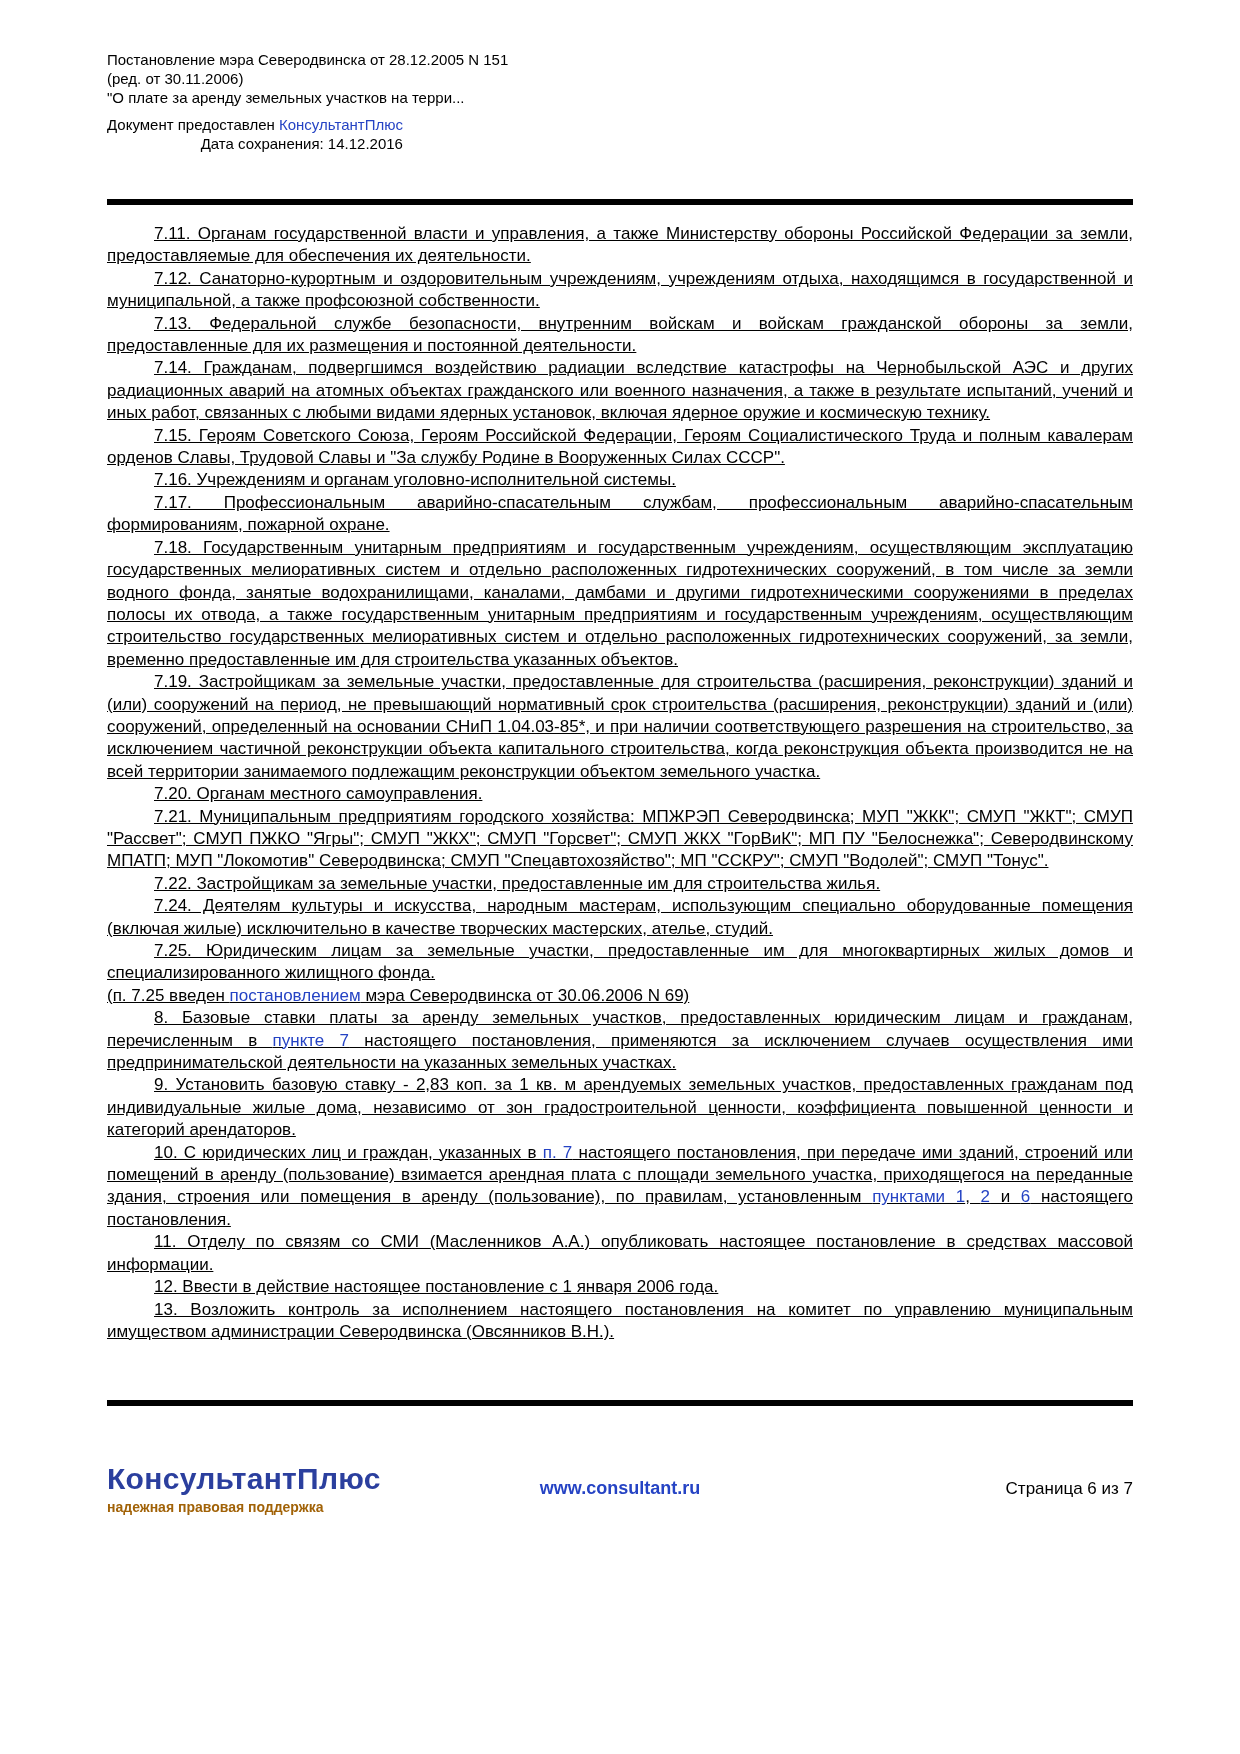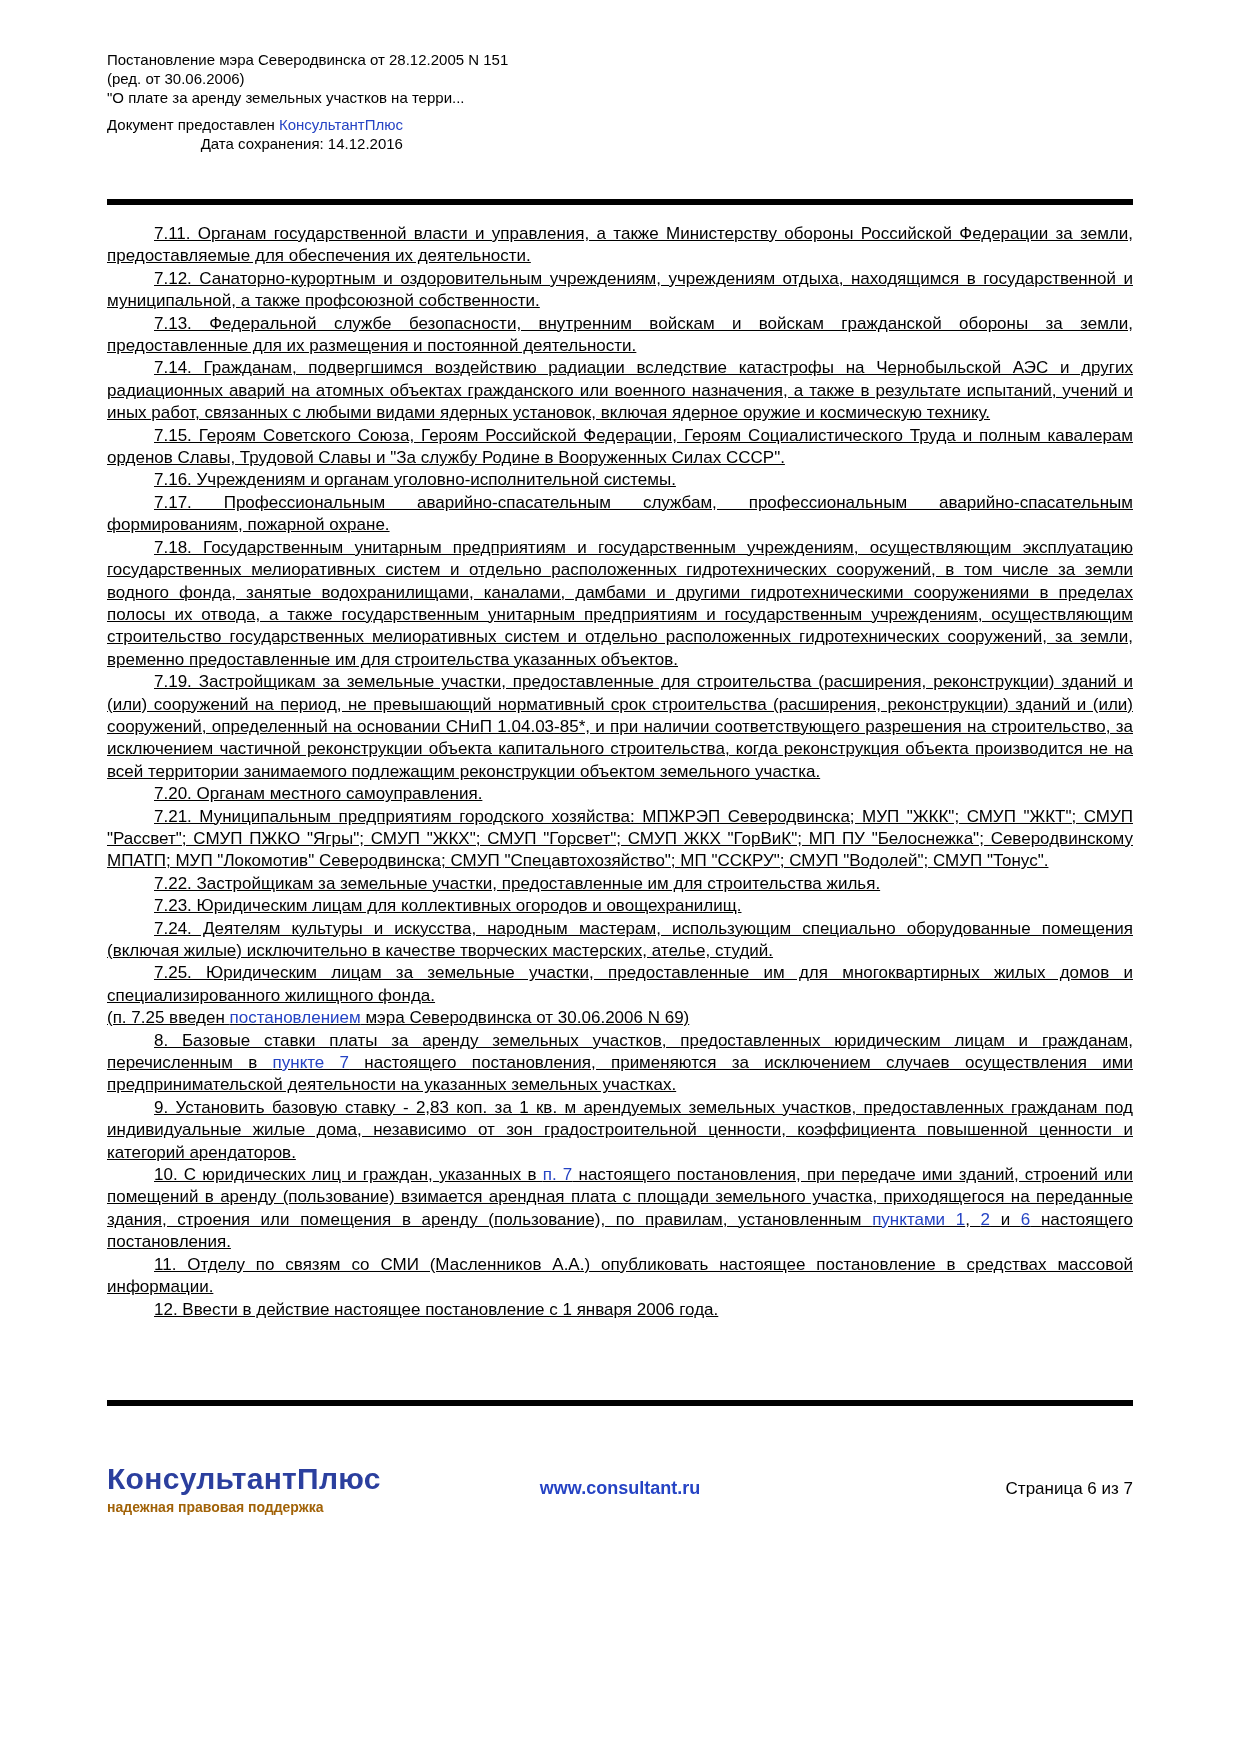--- a/index.html
+++ b/index.html
@@ -45,21 +45,21 @@
   .footer-right { flex: 1 1 0; text-align: right; font-size: 17px; }
 </style>
 </head>
 <body>
 
 <div class="page">
 
   <header class="doc-header">
     <div class="header-left">
       <div>Постановление мэра Северодвинска от 28.12.2005 N 151</div>
-      <div>(ред. от 30.06.2006)</div>
+      <div>(ред. от 30.11.2006)</div>
       <div>"О плате за аренду земельных участков на терри...</div>
     </div>
     <div class="header-right">
       <div><span>Документ предоставлен </span><a class="link">КонсультантПлюс</a></div>
       <div>Дата сохранения: 14.12.2016</div>
     </div>
   </header>
 
   <div class="rule top-rule"></div>
 
@@ -69,29 +69,29 @@
       <p class="doc-p"><span>7.13. Федеральной службе безопасности, внутренним войскам и войскам гражданской обороны за земли, предоставленные для их размещения и постоянной деятельности.</span></p>
       <p class="doc-p"><span>7.14. Гражданам, подвергшимся воздействию радиации вследствие катастрофы на Чернобыльской АЭС и других радиационных аварий на атомных объектах гражданского или военного назначения, а также в результате испытаний, учений и иных работ, связанных с любыми видами ядерных установок, включая ядерное оружие и космическую технику.</span></p>
       <p class="doc-p"><span>7.15. Героям Советского Союза, Героям Российской Федерации, Героям Социалистического Труда и полным кавалерам орденов Славы, Трудовой Славы и "За службу Родине в Вооруженных Силах СССР".</span></p>
       <p class="doc-p"><span>7.16. Учреждениям и органам уголовно-исполнительной системы.</span></p>
       <p class="doc-p"><span>7.17. Профессиональным аварийно-спасательным службам, профессиональным аварийно-спасательным формированиям, пожарной охране.</span></p>
       <p class="doc-p"><span>7.18. Государственным унитарным предприятиям и государственным учреждениям, осуществляющим эксплуатацию государственных мелиоративных систем и отдельно расположенных гидротехнических сооружений, в том числе за земли водного фонда, занятые водохранилищами, каналами, дамбами и другими гидротехническими сооружениями в пределах полосы их отвода, а также государственным унитарным предприятиям и государственным учреждениям, осуществляющим строительство государственных мелиоративных систем и отдельно расположенных гидротехнических сооружений, за земли, временно предоставленные им для строительства указанных объектов.</span></p>
       <p class="doc-p"><span>7.19. Застройщикам за земельные участки, предоставленные для строительства (расширения, реконструкции) зданий и (или) сооружений на период, не превышающий нормативный срок строительства (расширения, реконструкции) зданий и (или) сооружений, определенный на основании СНиП 1.04.03-85*, и при наличии соответствующего разрешения на строительство, за исключением частичной реконструкции объекта капитального строительства, когда реконструкция объекта производится не на всей территории занимаемого подлежащим реконструкции объектом земельного участка.</span></p>
       <p class="doc-p"><span>7.20. Органам местного самоуправления.</span></p>
       <p class="doc-p"><span>7.21. Муниципальным предприятиям городского хозяйства: МПЖРЭП Северодвинска; МУП "ЖКК"; СМУП "ЖКТ"; СМУП "Рассвет"; СМУП ПЖКО "Ягры"; СМУП "ЖКХ"; СМУП "Горсвет"; СМУП ЖКХ "ГорВиК"; МП ПУ "Белоснежка"; Северодвинскому МПАТП; МУП "Локомотив" Северодвинска; СМУП "Спецавтохозяйство"; МП "ССКРУ"; СМУП "Водолей"; СМУП "Тонус".</span></p>
       <p class="doc-p"><span>7.22. Застройщикам за земельные участки, предоставленные им для строительства жилья.</span></p>
-      <p class="doc-p"><span>7.23. Юридическим лицам для коллективных огородов и овощехранилищ.</span></p>
       <p class="doc-p"><span>7.24. Деятелям культуры и искусства, народным мастерам, использующим специально оборудованные помещения (включая жилые) исключительно в качестве творческих мастерских, ателье, студий.</span></p>
       <p class="doc-p"><span>7.25. Юридическим лицам за земельные участки, предоставленные им для многоквартирных жилых домов и специализированного жилищного фонда.</span></p>
       <p class="doc-p no-indent"><span>(п. 7.25 введен </span><span class="link">постановлением</span><span> мэра Северодвинска от 30.06.2006 N 69)</span></p>
       <p class="doc-p"><span>8. Базовые ставки платы за аренду земельных участков, предоставленных юридическим лицам и гражданам, перечисленным в </span><span class="link">пункте 7</span><span> настоящего постановления, применяются за исключением случаев осуществления ими предпринимательской деятельности на указанных земельных участках.</span></p>
       <p class="doc-p"><span>9. Установить базовую ставку - 2,83 коп. за 1 кв. м арендуемых земельных участков, предоставленных гражданам под индивидуальные жилые дома, независимо от зон градостроительной ценности, коэффициента повышенной ценности и категорий арендаторов.</span></p>
       <p class="doc-p"><span>10. С юридических лиц и граждан, указанных в </span><span class="link">п. 7</span><span> настоящего постановления, при передаче ими зданий, строений или помещений в аренду (пользование) взимается арендная плата с площади земельного участка, приходящегося на переданные здания, строения или помещения в аренду (пользование), по правилам, установленным </span><span class="link">пунктами 1</span><span>, </span><span class="link">2</span><span> и </span><span class="link">6</span><span> настоящего постановления.</span></p>
       <p class="doc-p"><span>11. Отделу по связям со СМИ (Масленников А.А.) опубликовать настоящее постановление в средствах массовой информации.</span></p>
       <p class="doc-p"><span>12. Ввести в действие настоящее постановление с 1 января 2006 года.</span></p>
+      <p class="doc-p"><span>13. Возложить контроль за исполнением настоящего постановления на комитет по управлению муниципальным имуществом администрации Северодвинска (Овсянников В.Н.).</span></p>
     </main>
 
   <div class="rule bottom-rule"></div>
 
   <footer class="doc-footer">
     <div class="footer-left">
       <div class="cp-logo">КонсультантПлюс</div>
       <div class="cp-tagline">надежная правовая поддержка</div>
     </div>
     <div class="footer-center">

